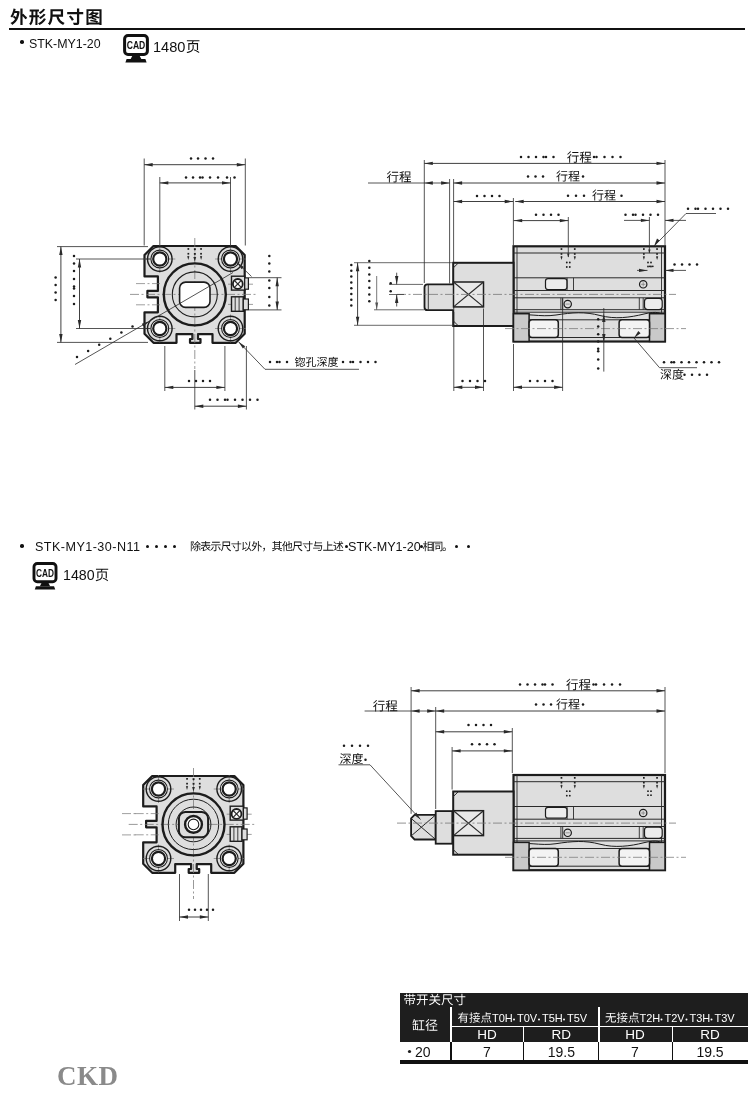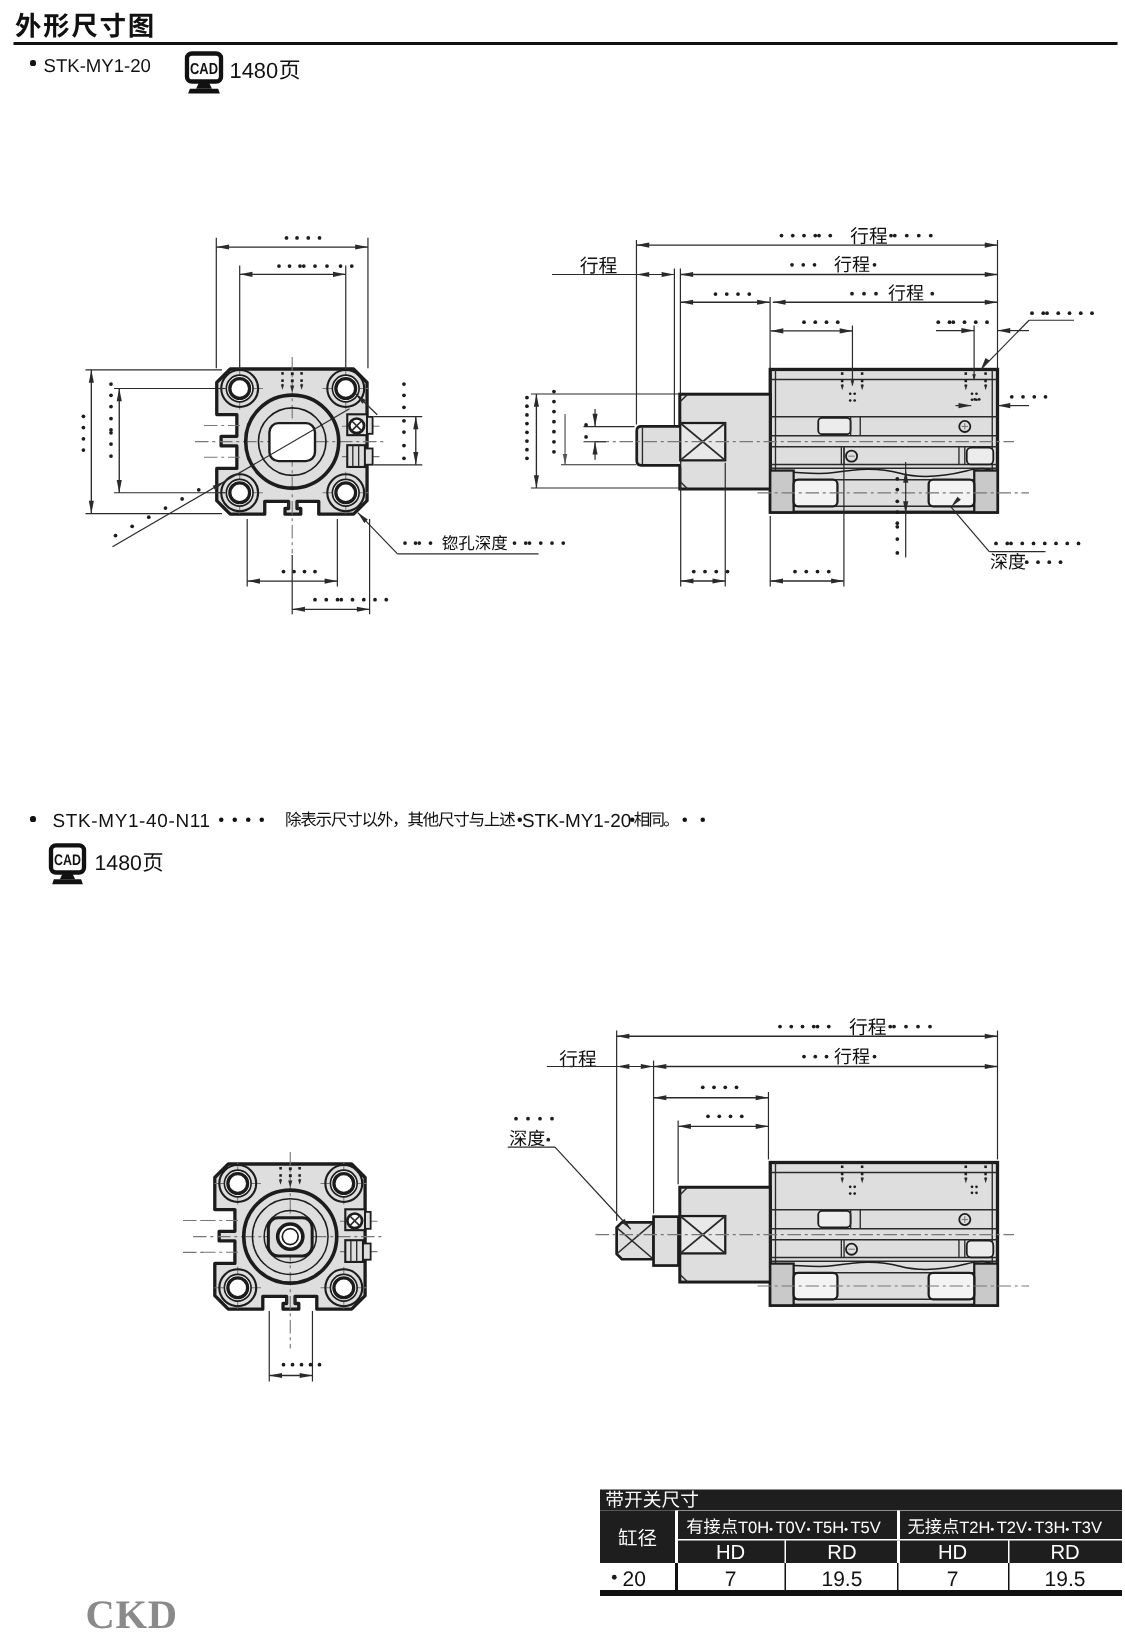--- a/index.html
+++ b/index.html
@@ -20,21 +20,21 @@
   <div class="abs" style="left:29px;top:36.5px;font-size:12.4px;color:#111;">STK-MY1-20</div>
 
   <svg class="abs" style="left:123px;top:34px;" width="26" height="29" viewBox="0 0 26 29">
     <rect x="1.6" y="1.6" width="22.8" height="18.8" rx="3.4" fill="#fff" stroke="#111" stroke-width="3"></rect>
     <text x="13" y="15.4" font-size="10.6" font-weight="bold" text-anchor="middle" fill="#111" textLength="18.6" lengthAdjust="spacingAndGlyphs" font-family="Liberation Sans, sans-serif">CAD</text>
     <polygon points="10,20.4 16,20.4 18.3,25.1 7.7,25.1" fill="#111"></polygon>
     <polygon points="3.6,25.1 22.4,25.1 23.6,28.4 2.4,28.4" fill="#111"></polygon>
   </svg>
 
   <div class="abs" style="left:20px;top:544px;width:3.5px;height:3.5px;border-radius:50%;background:#111;"></div>
-  <div class="abs" style="left:35px;top:539.5px;font-size:12.6px;letter-spacing:0.45px;color:#111;">STK-MY1-40-N11</div>
+  <div class="abs" style="left:35px;top:539.5px;font-size:12.6px;letter-spacing:0.45px;color:#111;">STK-MY1-30-N11</div>
   <div class="abs" style="left:146px;top:544.5px;width:3px;height:3px;border-radius:50%;background:#111;"></div>
   <div class="abs" style="left:155px;top:544.5px;width:3px;height:3px;border-radius:50%;background:#111;"></div>
   <div class="abs" style="left:164px;top:544.5px;width:3px;height:3px;border-radius:50%;background:#111;"></div>
   <div class="abs" style="left:173px;top:544.5px;width:3px;height:3px;border-radius:50%;background:#111;"></div>
   <div class="abs" style="left:344.5px;top:544.5px;width:3px;height:3px;border-radius:50%;background:#111;"></div>
   <div class="abs" style="left:348px;top:539.5px;font-size:12.6px;color:#111;">STK-MY1-20</div>
   <div class="abs" style="left:420px;top:544.5px;width:3px;height:3px;border-radius:50%;background:#111;"></div>
   <div class="abs" style="left:455px;top:544.5px;width:3px;height:3px;border-radius:50%;background:#111;"></div>
   <div class="abs" style="left:467px;top:544.5px;width:3px;height:3px;border-radius:50%;background:#111;"></div>
 

